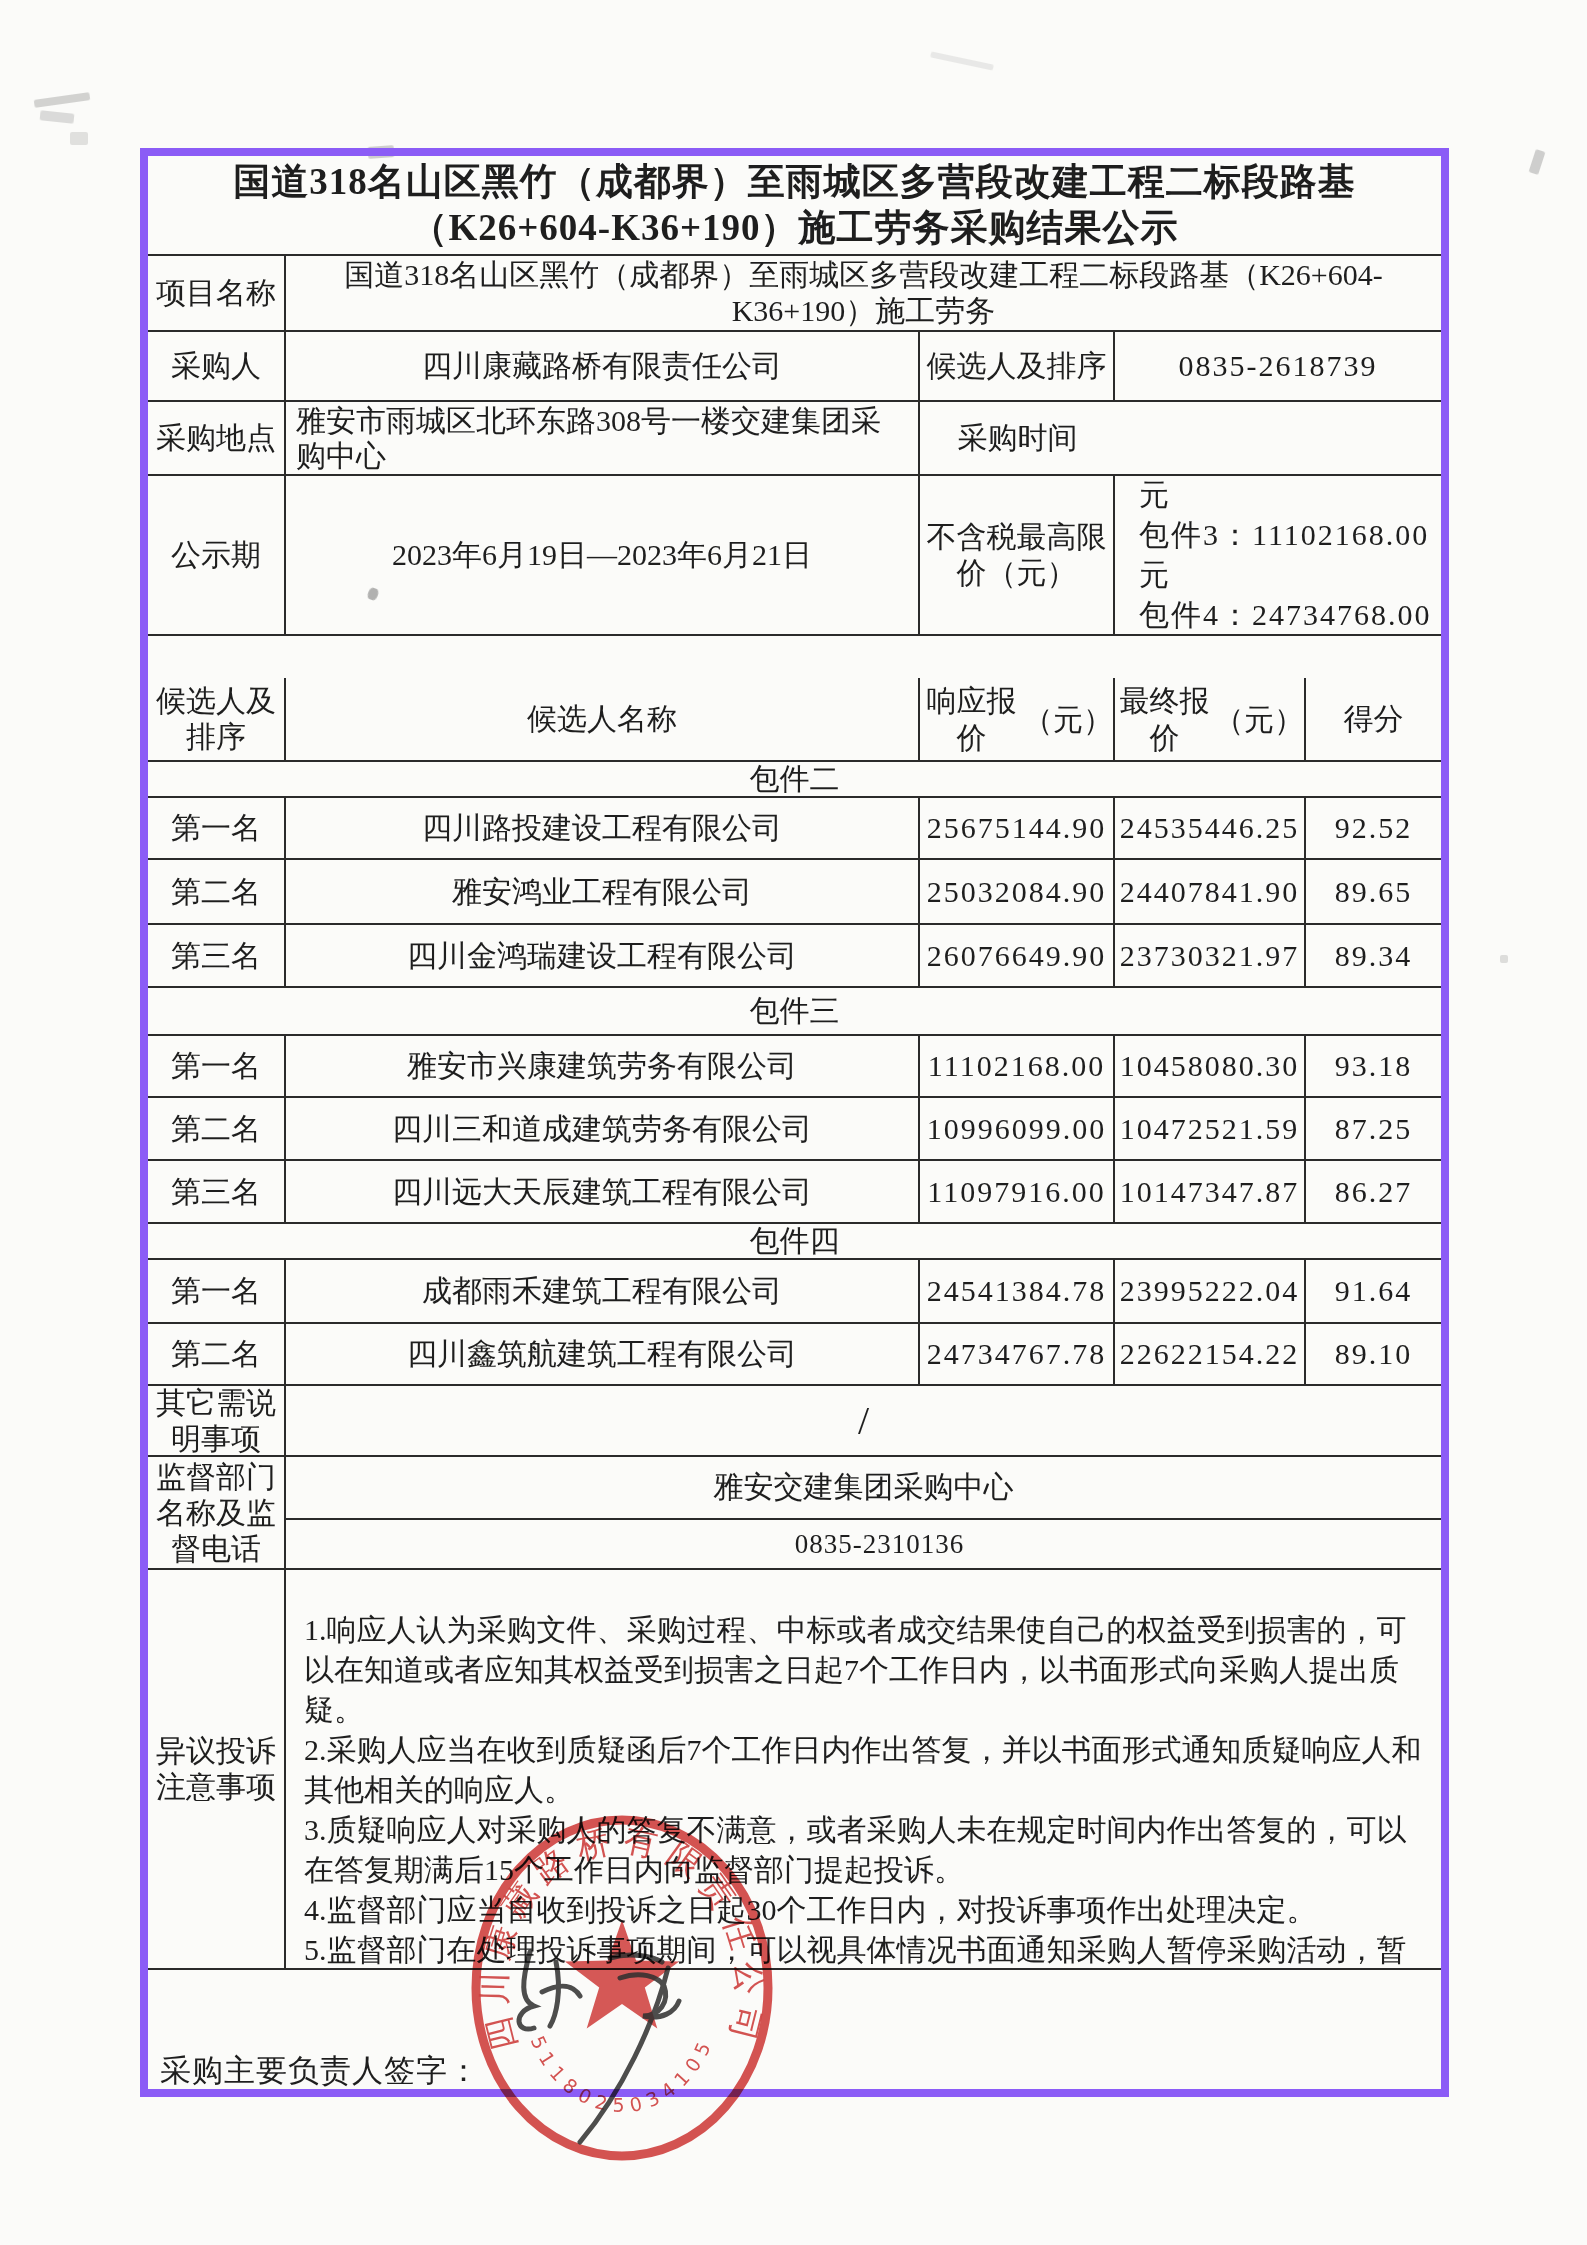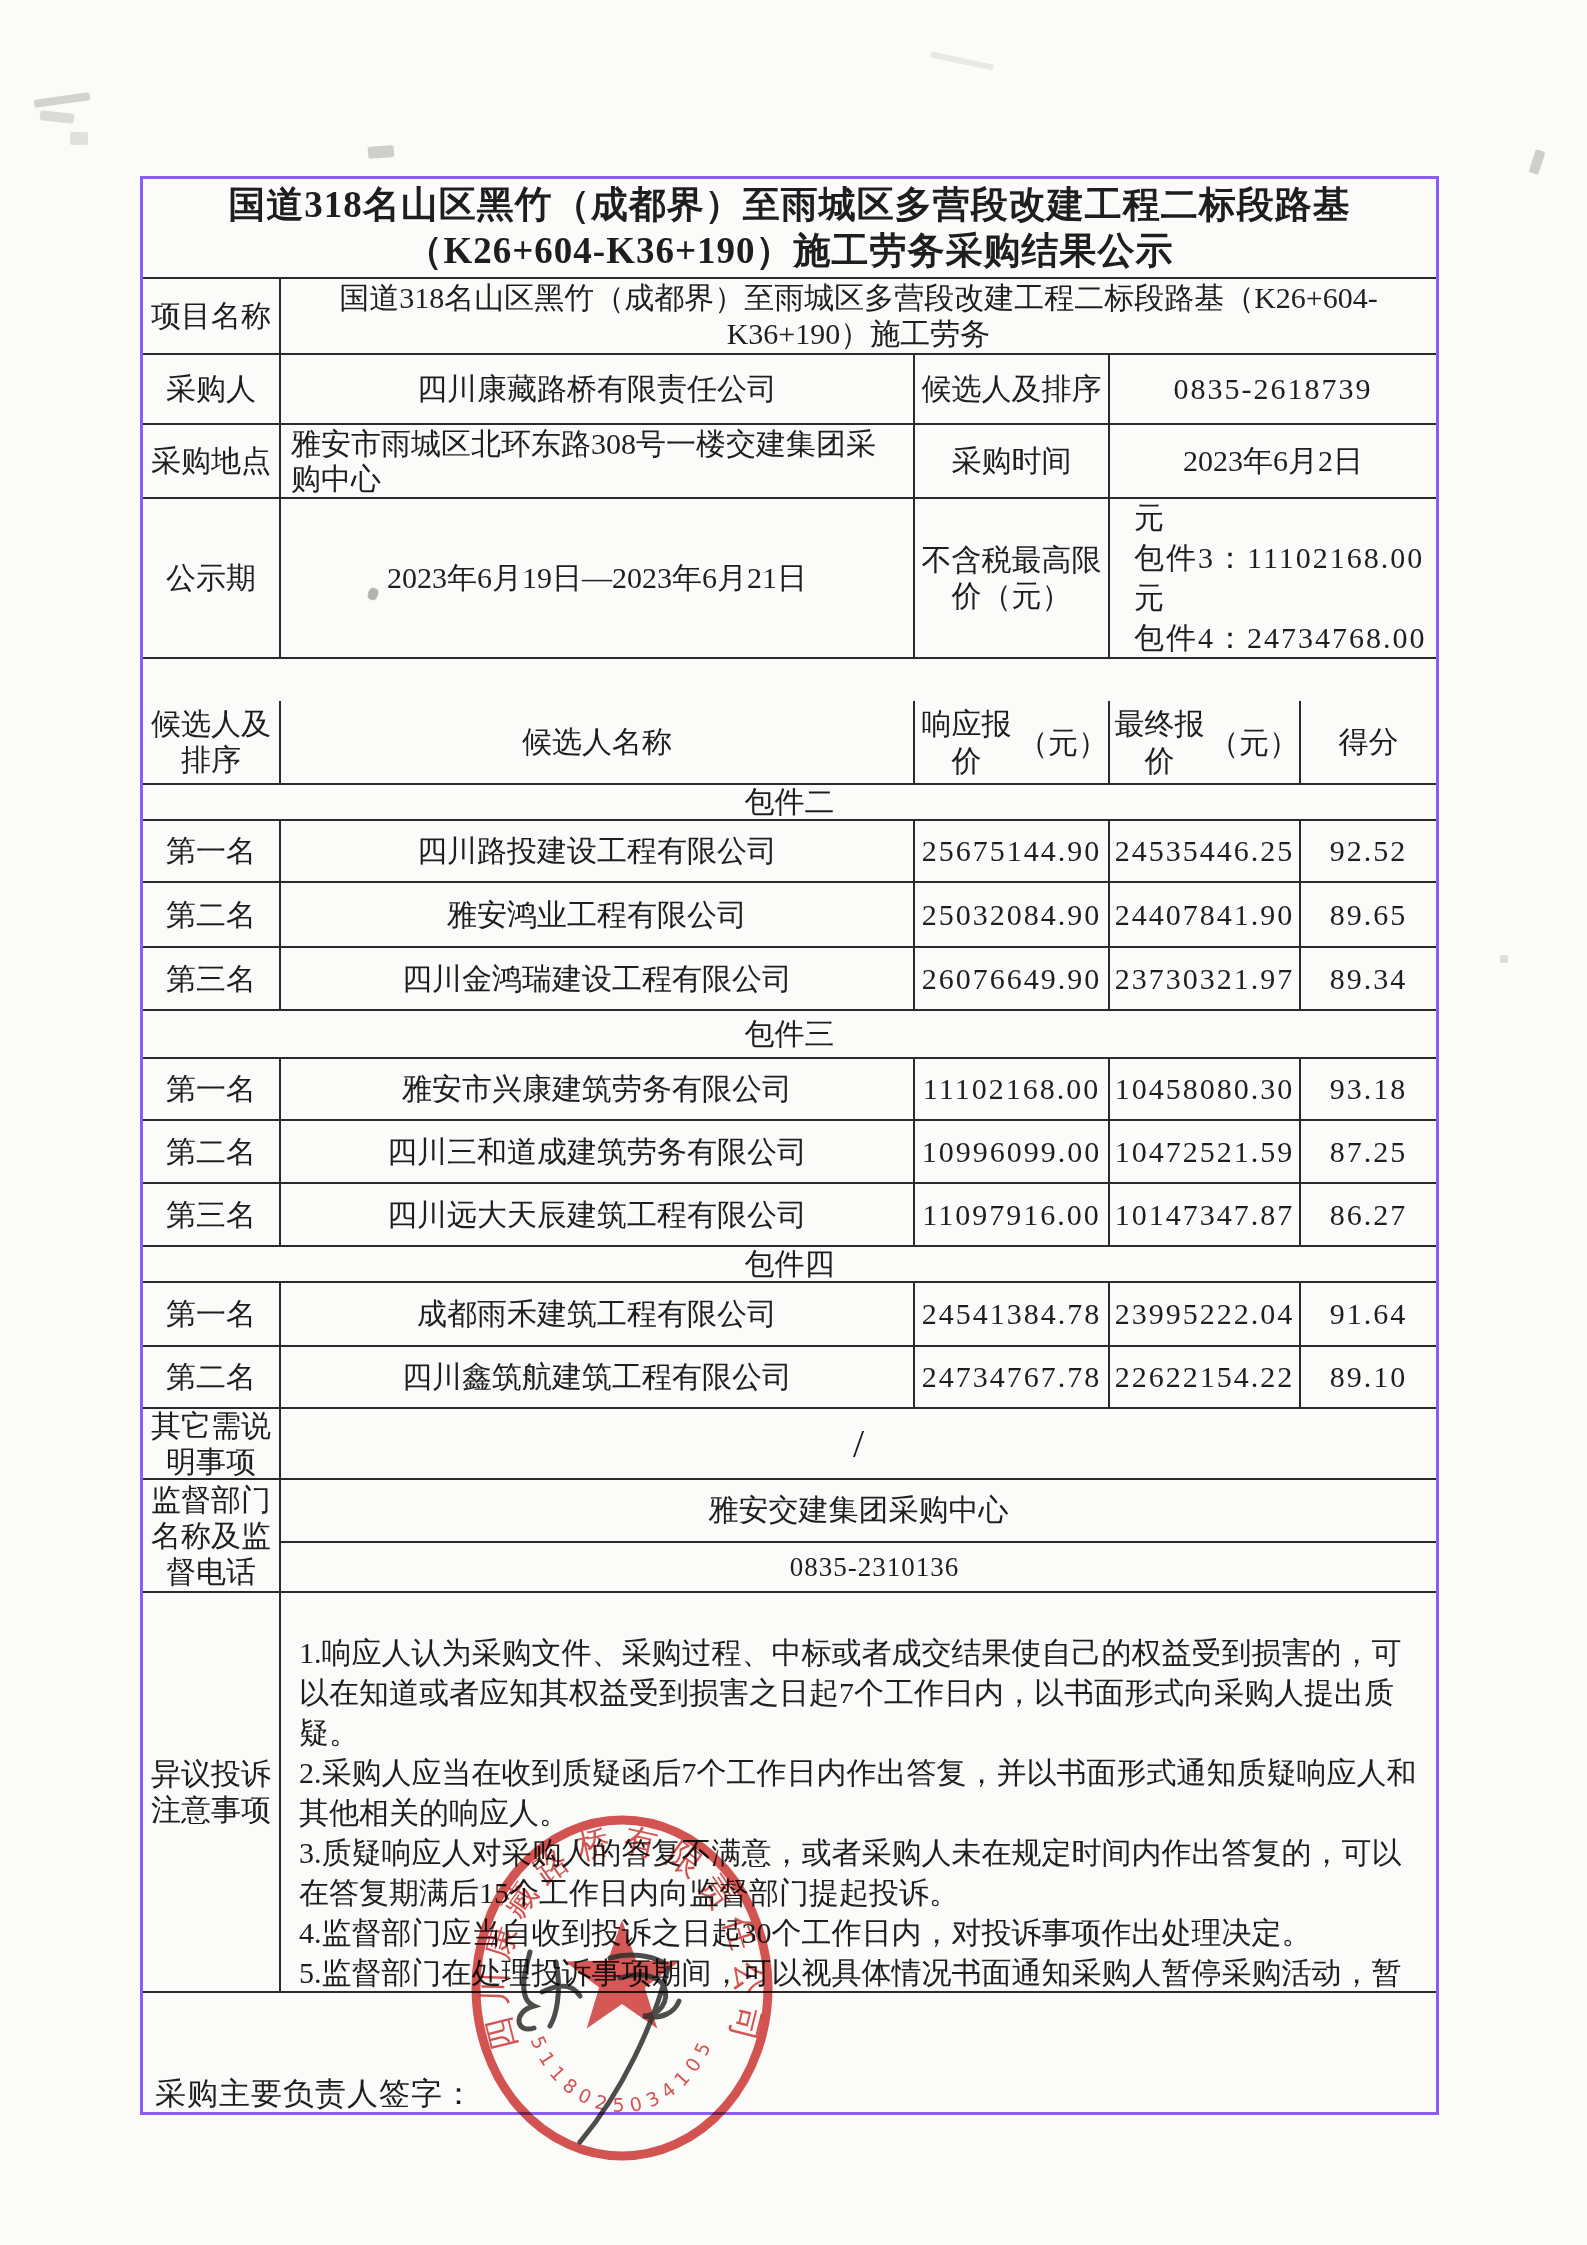--- a/index.html
+++ b/index.html
@@ -2,21 +2,21 @@
 <html><head>
 <meta charset="utf-8">
 <style>
   html,body{margin:0;padding:0;background:#e8e8e6;}
   .page{
     position:relative;width:1587px;height:2245px;margin:0 auto;
     background:#fbfbf9;
     font-family:"Liberation Serif","DejaVu Serif",serif;
     color:#1e1e1e;overflow:hidden;
   }
-  .tbl{position:absolute;left:140px;top:176px;width:1293px;border:3px solid #8b5cf6;background:transparent;}
+  .tbl{position:absolute;left:140px;top:148px;width:1293px;border:8px solid #8b5cf6;background:transparent;}
   .row{display:flex;border-bottom:2px solid #2b2b2b;box-sizing:border-box;}
   .row:last-child{border-bottom:none;align-items:flex-end;}
   .cell{
     border-right:2px solid #2b2b2b;box-sizing:border-box;
     display:flex;align-items:center;justify-content:center;
     text-align:center;font-size:30px;line-height:36px;
     overflow:hidden;
   }
   .cell:last-child{border-right:none;}
   
@@ -105,21 +105,20 @@
       <div class="cell w-label">采购人</div>
       <div class="cell w-main">四川康藏路桥有限责任公司</div>
       <div class="cell w-sub">候选人及排序</div>
       <div class="cell w-subval num">0835-2618739</div>
     </div>
 
     <div class="row h-loc">
       <div class="cell w-label">采购地点</div>
       <div class="cell w-main loc-val">雅安市雨城区北环东路308号一楼交建集团采购中心</div>
       <div class="cell w-sub">采购时间</div>
-      <div class="cell w-subval">2023年6月2日</div>
     </div>
 
     <div class="row h-pub">
       <div class="cell w-label">公示期</div>
       <div class="cell w-main">2023年6月19日—2023年6月21日</div>
       <div class="cell w-sub">不含税最高限价（元）</div>
       <div class="cell w-subval price-list">
         <div class="num">包件2：26076755.00元</div>
         <div class="num">包件3：11102168.00元</div>
         <div class="num">包件4：24734768.00元</div>

